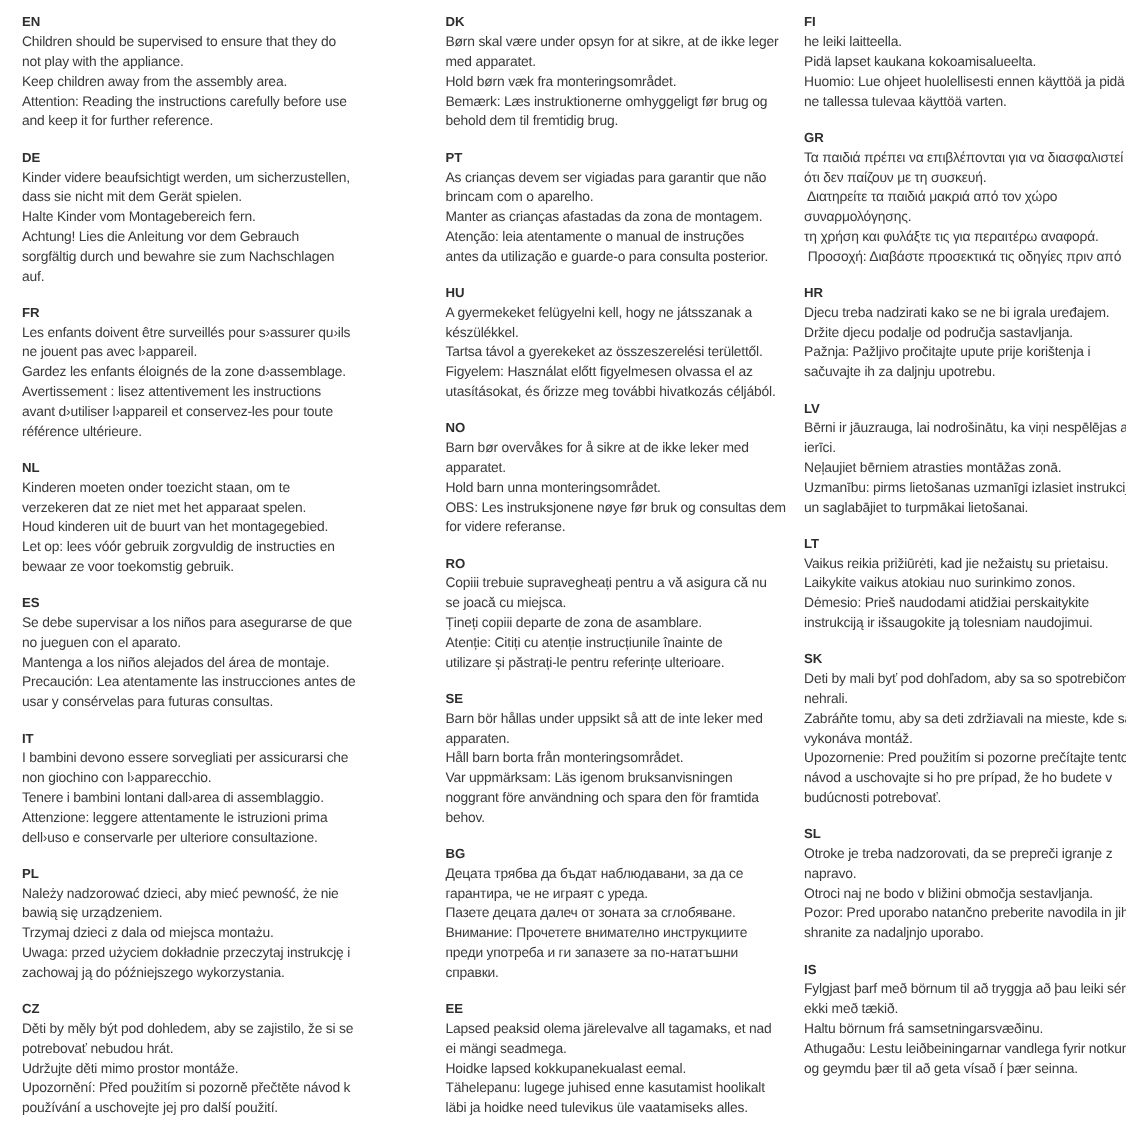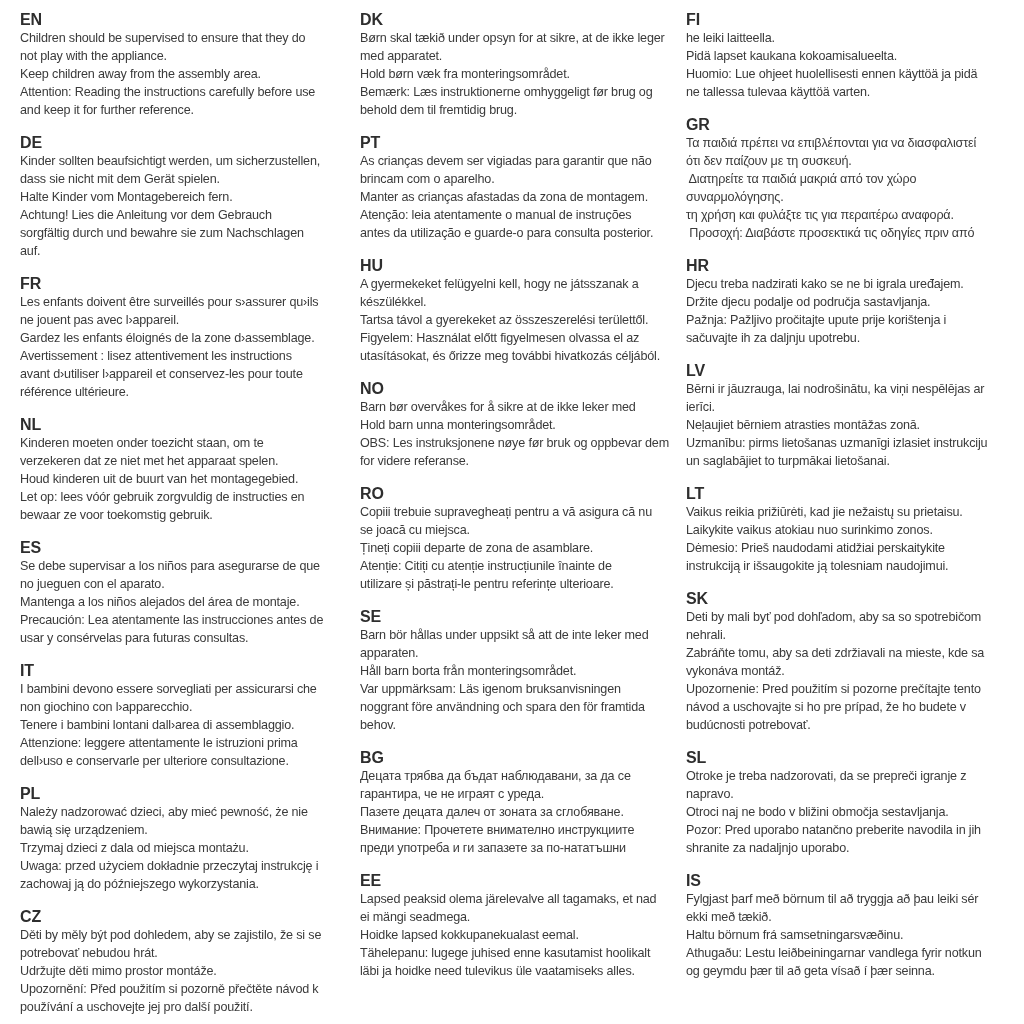--- a/index.html
+++ b/index.html
@@ -13,26 +13,26 @@
   }
   main.page {
     display: flex;
     box-sizing: border-box;
     padding: 11px 0 0 20px;
     width: 1024px;
     height: 1024px;
   }
   .col { flex: 0 0 auto; }
   .col-1 { width: 340px; }
-  .col-2 { width: 326px; }
+  .col-2 { width: 326px; margin-left: 45px; }
   .col-3 { width: 330px; }
   section.lang-section { margin: 0 0 15px 0; }
   h2.lang-code {
     margin: 0;
-    font-size: 16px;
+    font-size: 12px;
     line-height: 18px;
     font-weight: bold;
     color: #2e2e2e;
     letter-spacing: -0.1px;
   }
   .line {
     font-size: 12.6px;
     line-height: 18px;
     color: #3a3a3a;
     letter-spacing: -0.18px;
@@ -47,21 +47,21 @@
       <section class="lang-section">
         <h2 class="lang-code">EN</h2>
         <div class="line">Children should be supervised to ensure that they do</div>
         <div class="line">not play with the appliance.</div>
         <div class="line">Keep children away from the assembly area.</div>
         <div class="line">Attention: Reading the instructions carefully before use</div>
         <div class="line">and keep it for further reference.</div>
       </section>
       <section class="lang-section">
         <h2 class="lang-code">DE</h2>
-        <div class="line">Kinder sollten beaufsichtigt werden, um sicherzustellen,</div>
+        <div class="line">Kinder videre beaufsichtigt werden, um sicherzustellen,</div>
         <div class="line">dass sie nicht mit dem Gerät spielen.</div>
         <div class="line">Halte Kinder vom Montagebereich fern.</div>
         <div class="line">Achtung! Lies die Anleitung vor dem Gebrauch</div>
         <div class="line">sorgfältig durch und bewahre sie zum Nachschlagen</div>
         <div class="line">auf.</div>
       </section>
       <section class="lang-section">
         <h2 class="lang-code">FR</h2>
         <div class="line">Les enfants doivent être surveillés pour s›assurer qu›ils</div>
         <div class="line">ne jouent pas avec l›appareil.</div>
@@ -107,21 +107,21 @@
         <div class="line">Děti by měly být pod dohledem, aby se zajistilo, že si se</div>
         <div class="line">potrebovať nebudou hrát.</div>
         <div class="line">Udržujte děti mimo prostor montáže.</div>
         <div class="line">Upozornění: Před použitím si pozorně přečtěte návod k</div>
         <div class="line">používání a uschovejte jej pro další použití.</div>
       </section>
     </div>
   <div class="col col-2">
       <section class="lang-section">
         <h2 class="lang-code">DK</h2>
-        <div class="line">Børn skal tækið under opsyn for at sikre, at de ikke leger</div>
+        <div class="line">Børn skal være under opsyn for at sikre, at de ikke leger</div>
         <div class="line">med apparatet.</div>
         <div class="line">Hold børn væk fra monteringsområdet.</div>
         <div class="line">Bemærk: Læs instruktionerne omhyggeligt før brug og</div>
         <div class="line">behold dem til fremtidig brug.</div>
       </section>
       <section class="lang-section">
         <h2 class="lang-code">PT</h2>
         <div class="line">As crianças devem ser vigiadas para garantir que não</div>
         <div class="line">brincam com o aparelho.</div>
         <div class="line">Manter as crianças afastadas da zona de montagem.</div>
@@ -132,22 +132,23 @@
         <h2 class="lang-code">HU</h2>
         <div class="line">A gyermekeket felügyelni kell, hogy ne játsszanak a</div>
         <div class="line">készülékkel.</div>
         <div class="line">Tartsa távol a gyerekeket az összeszerelési területtől.</div>
         <div class="line">Figyelem: Használat előtt figyelmesen olvassa el az</div>
         <div class="line">utasításokat, és őrizze meg további hivatkozás céljából.</div>
       </section>
       <section class="lang-section">
         <h2 class="lang-code">NO</h2>
         <div class="line">Barn bør overvåkes for å sikre at de ikke leker med</div>
+        <div class="line">apparatet.</div>
         <div class="line">Hold barn unna monteringsområdet.</div>
-        <div class="line">OBS: Les instruksjonene nøye før bruk og oppbevar dem</div>
+        <div class="line">OBS: Les instruksjonene nøye før bruk og consultas dem</div>
         <div class="line">for videre referanse.</div>
       </section>
       <section class="lang-section">
         <h2 class="lang-code">RO</h2>
         <div class="line">Copiii trebuie supravegheați pentru a vă asigura că nu</div>
         <div class="line">se joacă cu miejsca.</div>
         <div class="line">Țineți copiii departe de zona de asamblare.</div>
         <div class="line">Atenție: Citiți cu atenție instrucțiunile înainte de</div>
         <div class="line">utilizare și păstrați-le pentru referințe ulterioare.</div>
       </section>
@@ -160,20 +161,21 @@
         <div class="line">noggrant före användning och spara den för framtida</div>
         <div class="line">behov.</div>
       </section>
       <section class="lang-section">
         <h2 class="lang-code">BG</h2>
         <div class="line">Децата трябва да бъдат наблюдавани, за да се</div>
         <div class="line">гарантира, че не играят с уреда.</div>
         <div class="line">Пазете децата далеч от зоната за сглобяване.</div>
         <div class="line">Внимание: Прочетете внимателно инструкциите</div>
         <div class="line">преди употреба и ги запазете за по-нататъшни</div>
+        <div class="line">справки.</div>
       </section>
       <section class="lang-section">
         <h2 class="lang-code">EE</h2>
         <div class="line">Lapsed peaksid olema järelevalve all tagamaks, et nad</div>
         <div class="line">ei mängi seadmega.</div>
         <div class="line">Hoidke lapsed kokkupanekualast eemal.</div>
         <div class="line">Tähelepanu: lugege juhised enne kasutamist hoolikalt</div>
         <div class="line">läbi ja hoidke need tulevikus üle vaatamiseks alles.</div>
       </section>
     </div>

